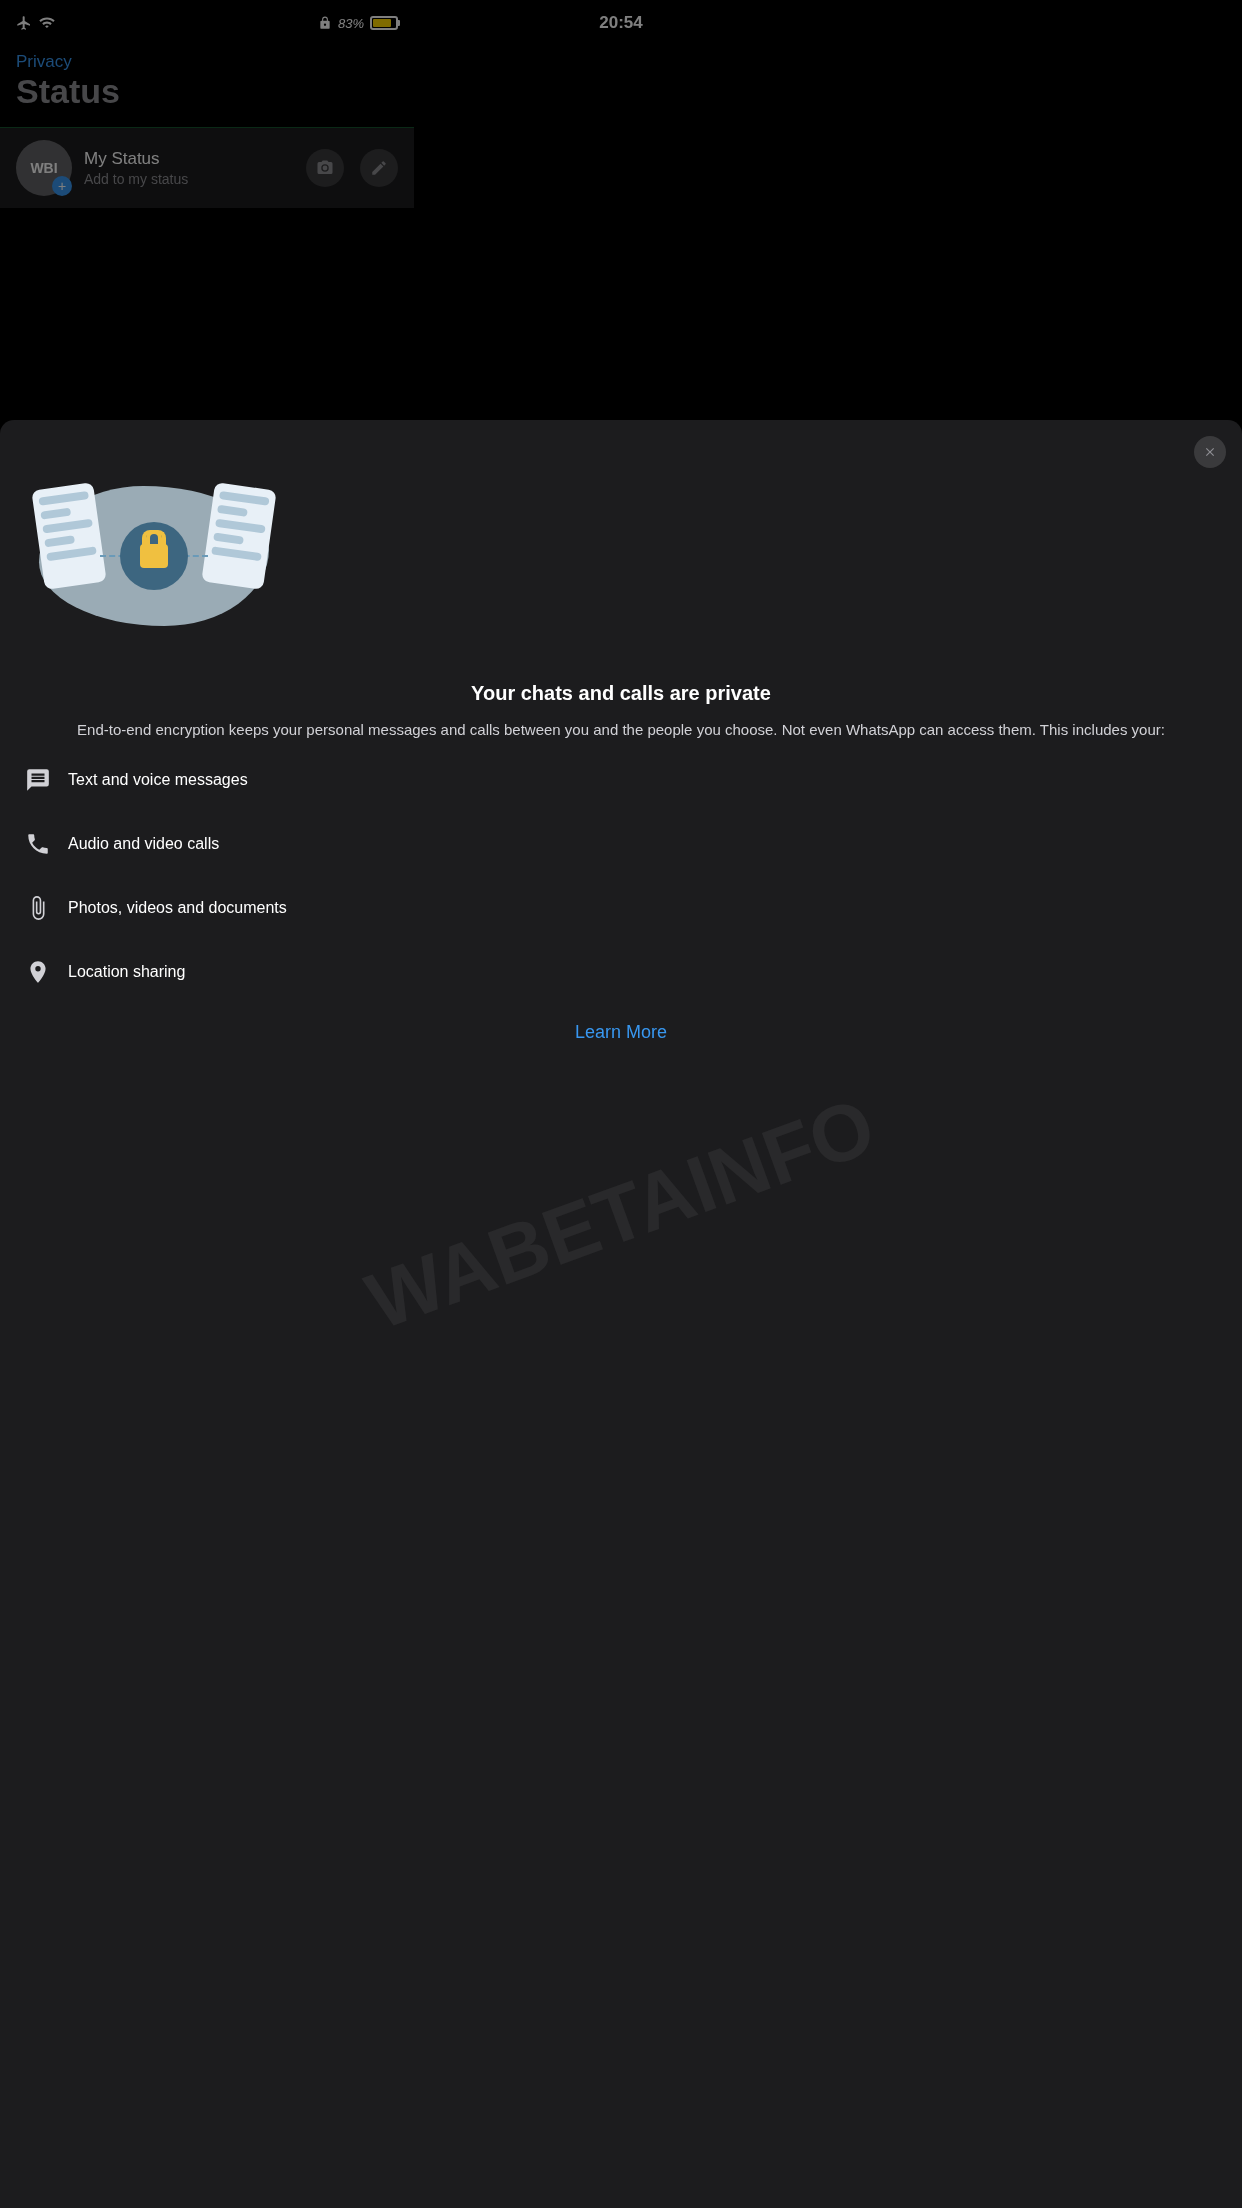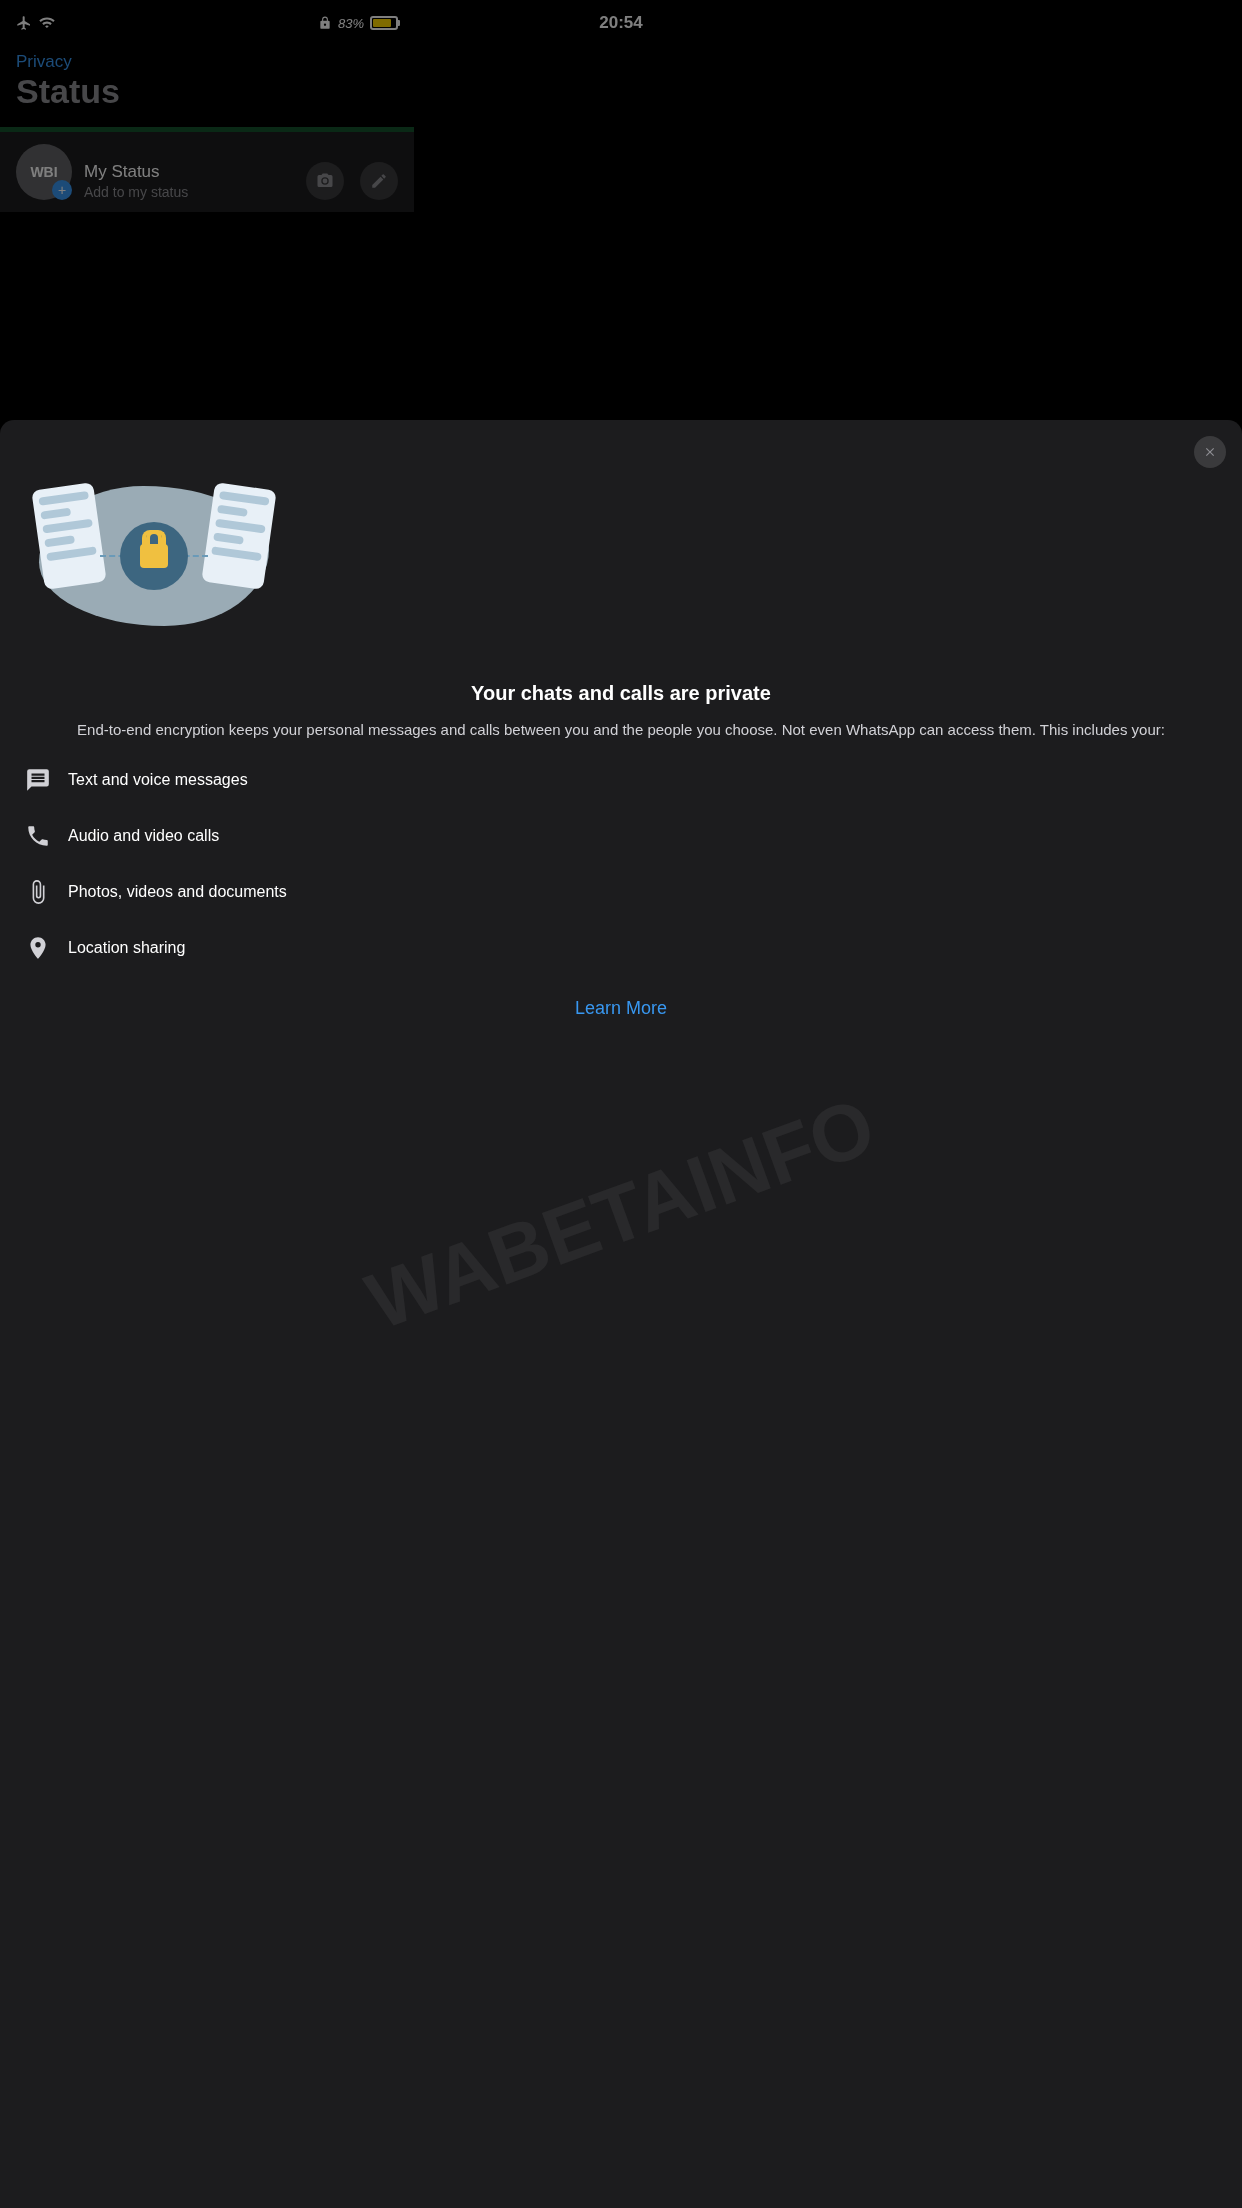--- a/index.html
+++ b/index.html
@@ -104,23 +104,23 @@
     .page-title {
       font-size: 34px;
       font-weight: 700;
       color: #8e8e93;
     }
 
     
     .my-status-bar {
       background: #1c1c1e;
       display: flex;
-      align-items: flex-end;
+      align-items: center;
       padding: 12px 16px;
-      border-top: 5px solid #14532d;
+      border-top: 1px solid #14532d;
     }
     .avatar-container {
       position: relative;
       width: 56px;
       height: 56px;
       margin-right: 12px;
       flex-shrink: 0;
     }
     .avatar-circle {
       width: 56px;
@@ -349,21 +349,21 @@
       text-align: center;
       line-height: 1.5;
       margin-bottom: 24px;
     }
 
     
     .feature-list {
       width: 100%;
       display: flex;
       flex-direction: column;
-      gap: 28px;
+      gap: 36px;
       margin-bottom: 28px;
     }
     .feature-item {
       display: flex;
       align-items: center;
       gap: 16px;
     }
     .feature-icon {
       width: 28px;
       height: 28px;

